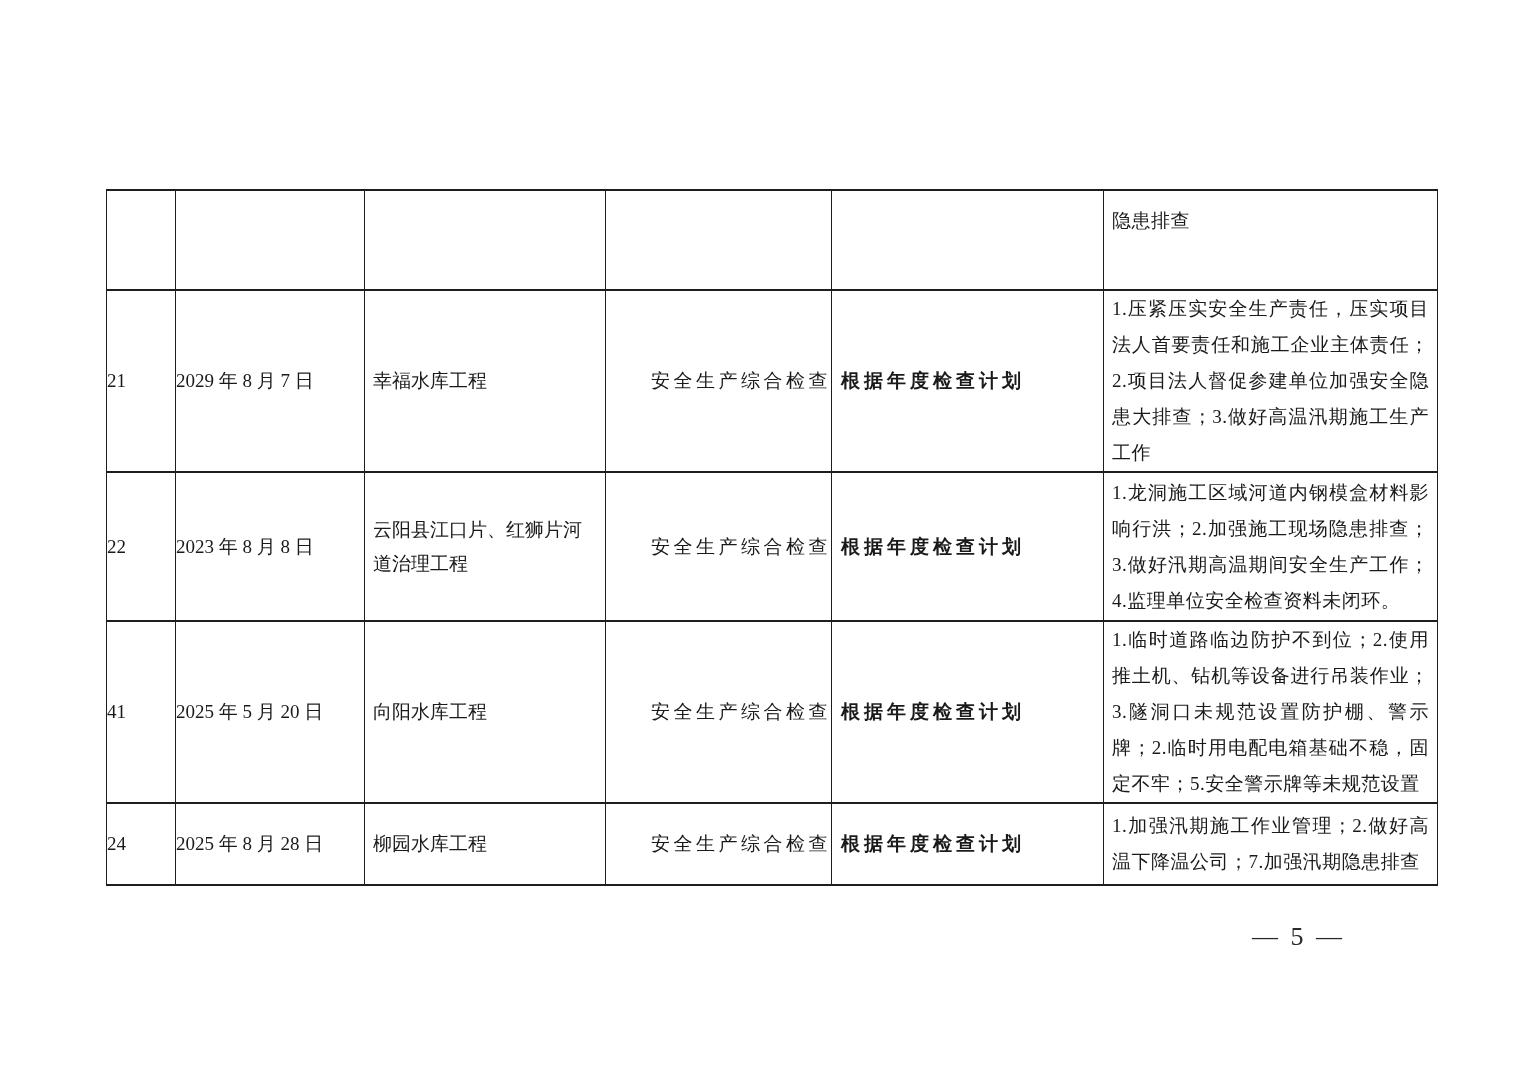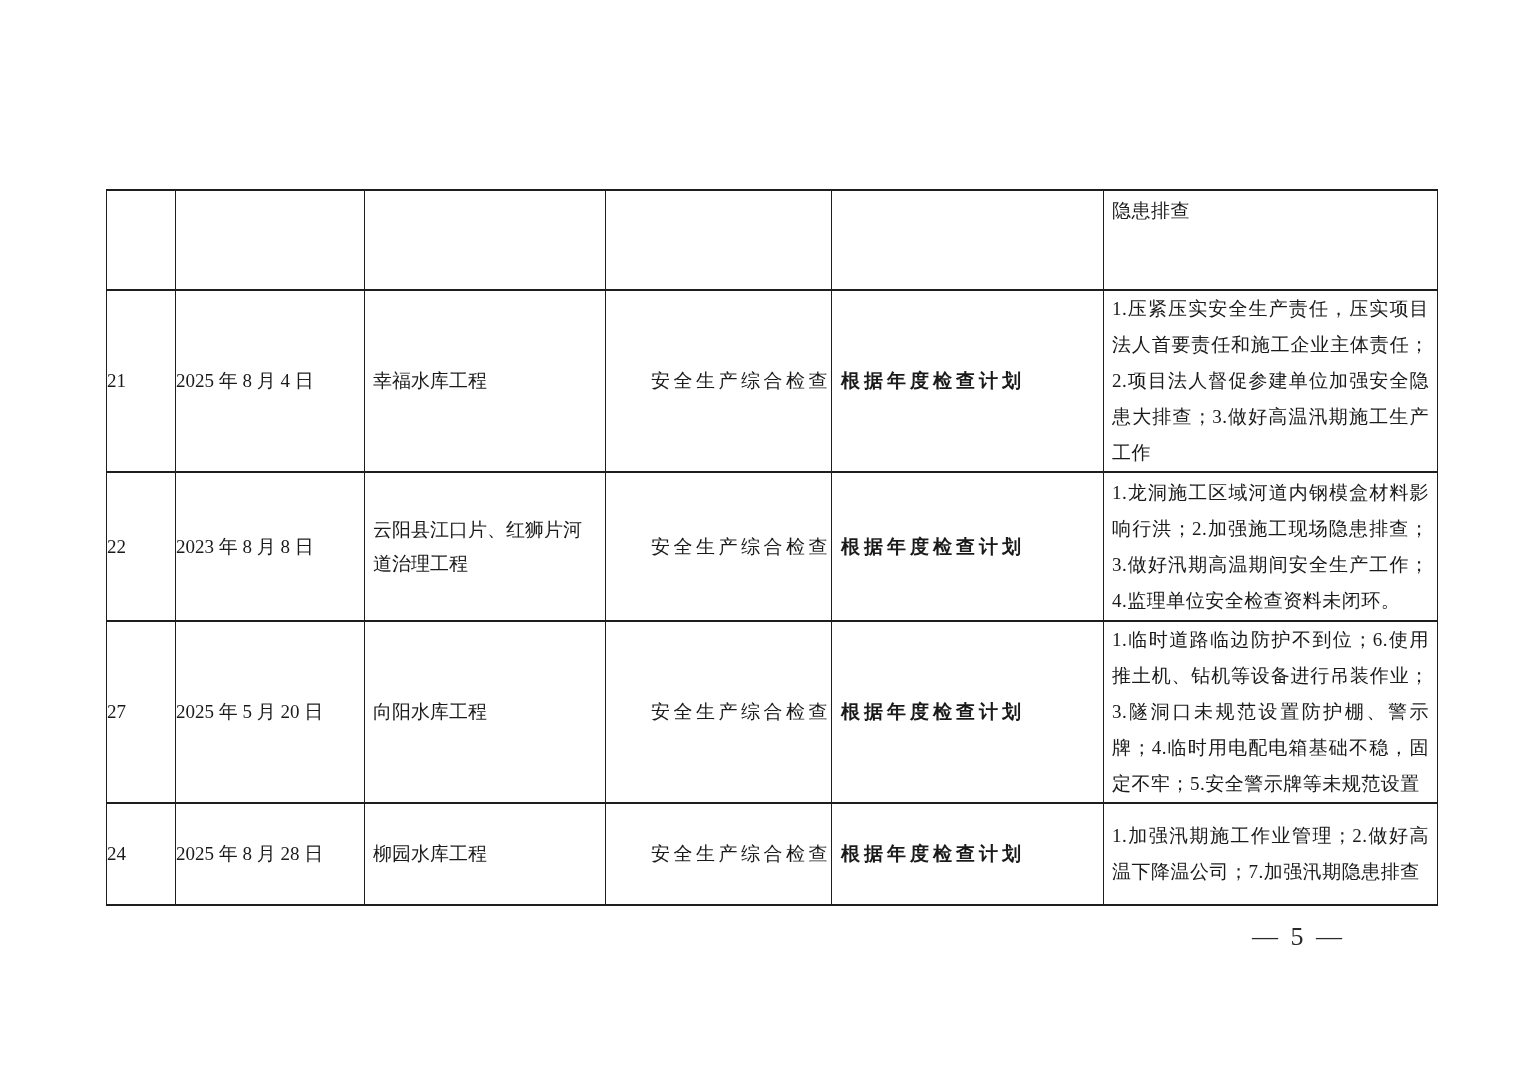--- a/index.html
+++ b/index.html
@@ -31,38 +31,37 @@
     border-bottom-width: 2px;
     vertical-align: middle;
     font-size: 19px;
     color: #1a1a1a;
     overflow: hidden;
   }
   tr.row-h0 { height: 100px; }
   tr.row-h1 { height: 147px; }
   tr.row-h2 { height: 149px; }
   tr.row-h3 { height: 180px; }
-  tr.row-h4 { height: 102px; padding-left: 11px; }
+  tr.row-h4 { height: 82px; padding-left: 11px; }
 
   .c-no, .c-date, .c-project { text-align: left; }
   .c-project { line-height: 34px; padding: 0 8px; margin-left: 48px; }
   .c-type  { text-align: right; padding-left: 6px;  letter-spacing: 3.5px; }
   .c-basis { text-align: left; padding-left: 9px;  letter-spacing: 4px; font-weight: bold; }
   .c-find {
     text-align: justify;
     text-justify: inter-character;
     padding: 0 8px;
     font-size: 19px;
     line-height: 36px;
     letter-spacing: 0.5px;
   }
   tr.cont-row .c-find {
     vertical-align: top;
-    padding-top: 3px;
-    font-family: Liberation Mono, monospace;
+    padding-top: 12px;
   }
   .page-number {
     position: absolute;
     top: 922px;
     left: 1252px;
     font-size: 26px;
     letter-spacing: 3px;
     color: #2a2a2a;
     white-space: nowrap;
   }
@@ -85,41 +84,41 @@
       <tr class="row-h0 cont-row">
         <td class="c-no"></td>
         <td class="c-date"></td>
         <td class="c-project"></td>
         <td class="c-type"></td>
         <td class="c-basis"></td>
         <td class="c-find">隐患排查</td>
       </tr>
       <tr class="row-h1">
         <td class="c-no">21</td>
-        <td class="c-date">2025 年 8 月 4 日</td>
+        <td class="c-date">2029 年 8 月 7 日</td>
         <td class="c-project">幸福水库工程</td>
         <td class="c-type">安全生产综合检查</td>
         <td class="c-basis">根据年度检查计划</td>
         <td class="c-find">1.压紧压实安全生产责任，压实项目法人首要责任和施工企业主体责任；2.项目法人督促参建单位加强安全隐患大排查；3.做好高温汛期施工生产工作</td>
       </tr>
       <tr class="row-h2">
         <td class="c-no">22</td>
         <td class="c-date">2023 年 8 月 8 日</td>
         <td class="c-project">云阳县江口片、红狮片河道治理工程</td>
         <td class="c-type">安全生产综合检查</td>
         <td class="c-basis">根据年度检查计划</td>
         <td class="c-find">1.龙洞施工区域河道内钢模盒材料影响行洪；2.加强施工现场隐患排查；3.做好汛期高温期间安全生产工作；4.监理单位安全检查资料未闭环。</td>
       </tr>
       <tr class="row-h3">
-        <td class="c-no">27</td>
+        <td class="c-no">41</td>
         <td class="c-date">2025 年 5 月 20 日</td>
         <td class="c-project">向阳水库工程</td>
         <td class="c-type">安全生产综合检查</td>
         <td class="c-basis">根据年度检查计划</td>
-        <td class="c-find">1.临时道路临边防护不到位；6.使用推土机、钻机等设备进行吊装作业；3.隧洞口未规范设置防护棚、警示牌；4.临时用电配电箱基础不稳，固定不牢；5.安全警示牌等未规范设置</td>
+        <td class="c-find">1.临时道路临边防护不到位；2.使用推土机、钻机等设备进行吊装作业；3.隧洞口未规范设置防护棚、警示牌；2.临时用电配电箱基础不稳，固定不牢；5.安全警示牌等未规范设置</td>
       </tr>
       <tr class="row-h4">
         <td class="c-no">24</td>
         <td class="c-date">2025 年 8 月 28 日</td>
         <td class="c-project">柳园水库工程</td>
         <td class="c-type">安全生产综合检查</td>
         <td class="c-basis">根据年度检查计划</td>
         <td class="c-find">1.加强汛期施工作业管理；2.做好高温下降温公司；7.加强汛期隐患排查</td>
       </tr>
     </tbody>

